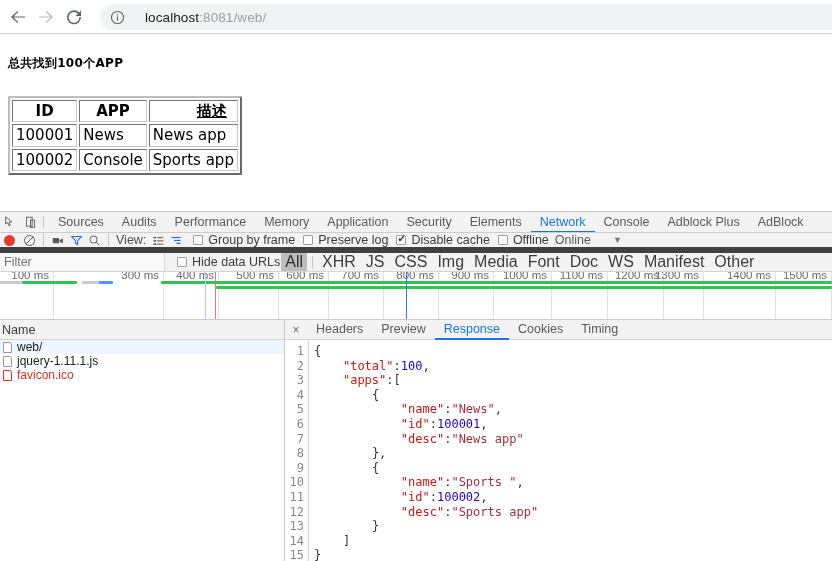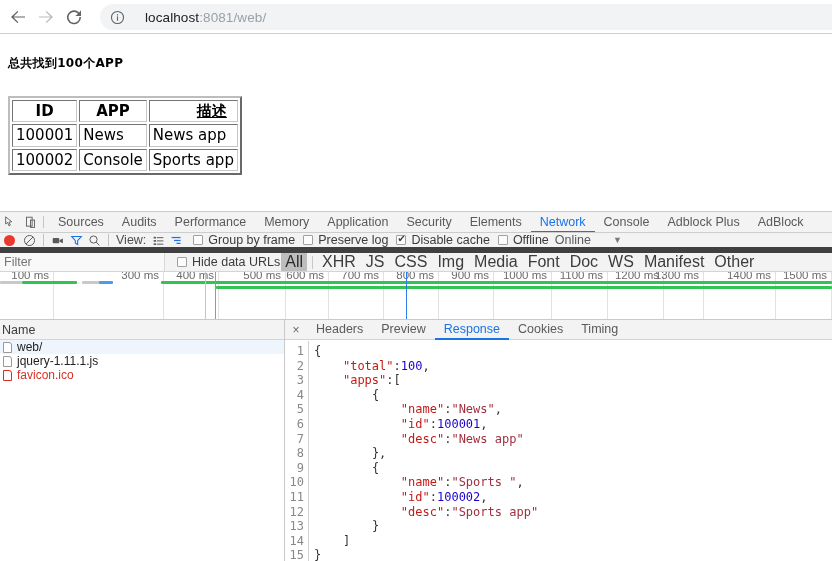--- a/index.html
+++ b/index.html
@@ -451,21 +451,21 @@
   <div id="dt-overview">
     <div class="ov-tick" style="left:0;width:54px">
         <span>100 ms</span>
       </div>
     <div class="ov-tick" style="left:109px;width:55px">
         <span>300 ms</span>
       </div>
     <div class="ov-tick" style="left:164px;width:55px">
         <span>400 ms</span>
       </div>
-    <div class="ov-tick" style="left:231px;width:55px">
+    <div class="ov-tick" style="left:224px;width:55px">
         <span>500 ms</span>
       </div>
     <div class="ov-tick" style="left:274px;width:55px">
         <span>600 ms</span>
       </div>
     <div class="ov-tick" style="left:329px;width:55px">
         <span>700 ms</span>
       </div>
     <div class="ov-tick" style="left:384px;width:55px">
         <span>800 ms</span>

